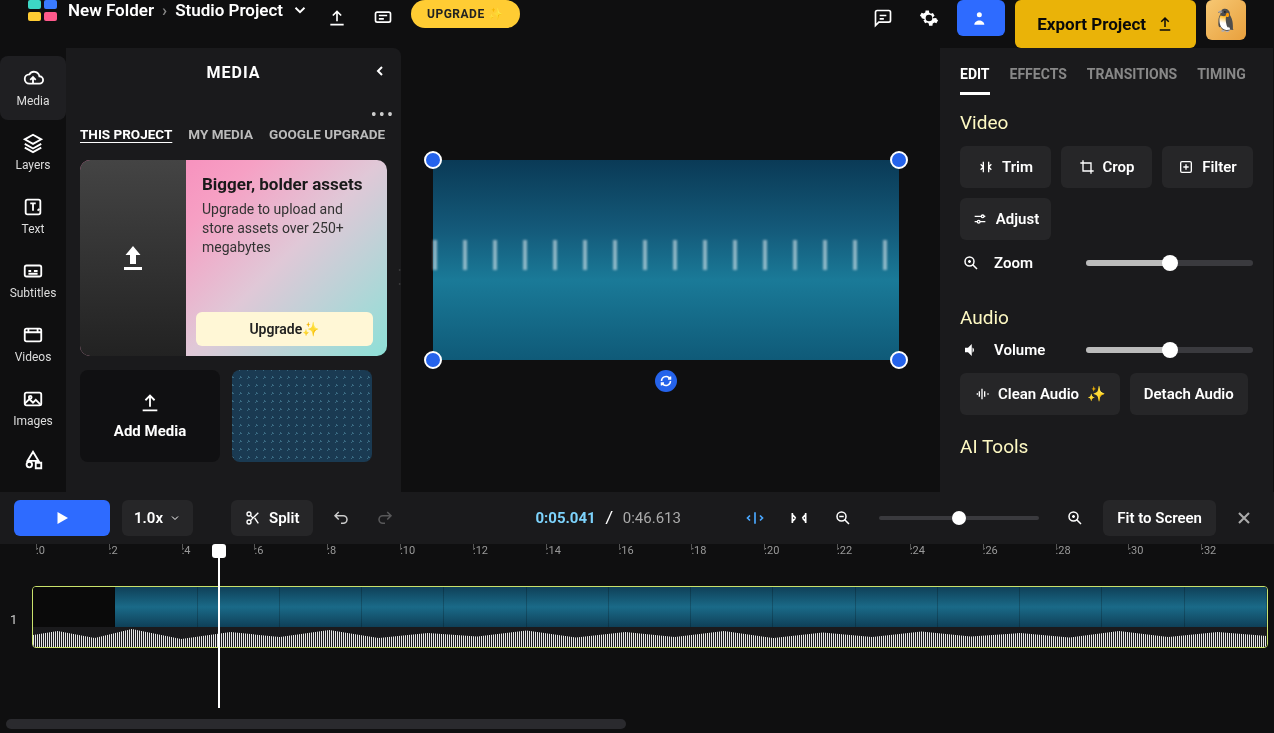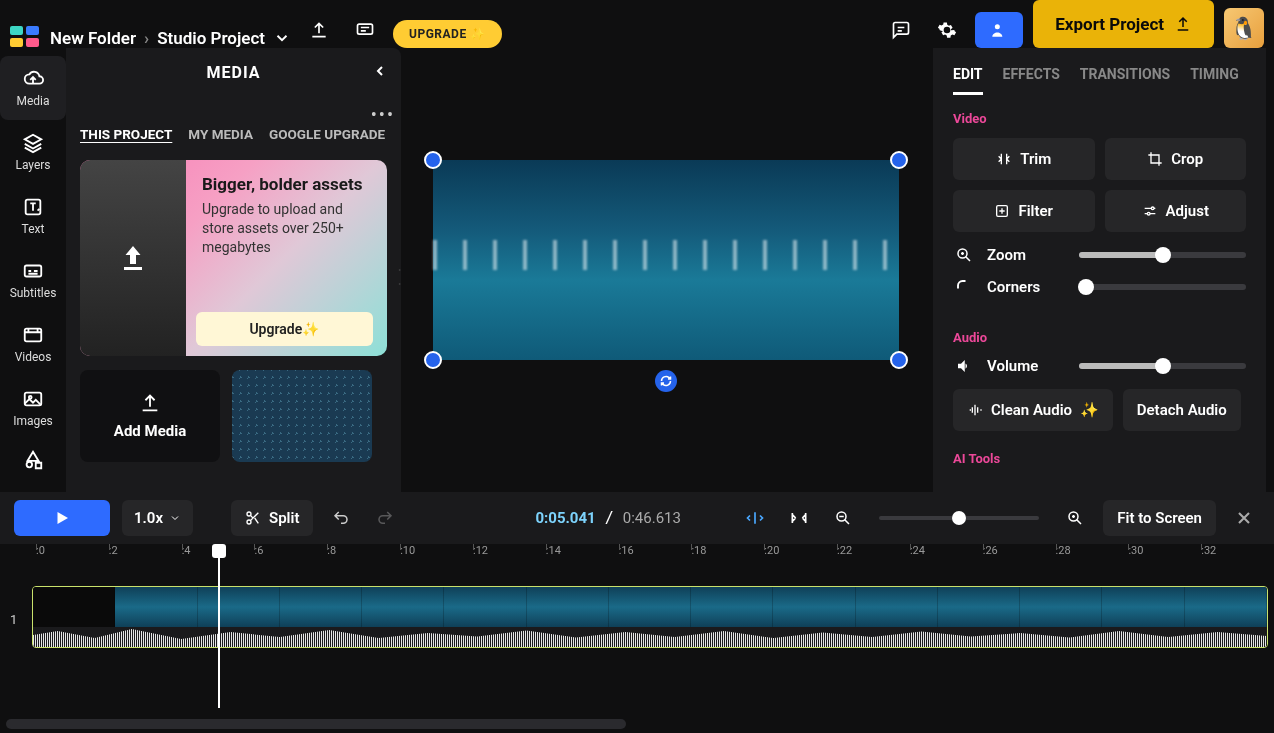--- a/index.html
+++ b/index.html
@@ -1,20 +1,20 @@
 <!DOCTYPE html>
 <html><head>
 <meta charset="utf-8">
 <style>
 * { box-sizing: border-box; margin: 0; padding: 0; font-family: -apple-system, BlinkMacSystemFont, "Segoe UI", Roboto, sans-serif; }
 body { width: 1274px; height: 733px; background: #0f0f10; color: #fff; overflow: hidden; position: relative; }
 svg { display: block; }
 
 
-.topbar { height: 48px; display: flex; align-items: flex-end; padding: 0 10px; gap: 10px; background: #0f0f10; }
+.topbar { height: 48px; display: flex; align-items: flex-start; padding: 0 28px; gap: 10px; background: #0f0f10; }
 .logo { width: 30px; height: 22px; display: flex; flex-direction: column; gap: 3px; }
 .logo-row { display: flex; gap: 3px; }
 .logo-sq { width: 13px; height: 9px; border-radius: 2px; }
 .crumb { display: flex; align-items: center; gap: 8px; font-size: 17px; font-weight: 600; }
 .crumb .sep { color: #888; }
 .chev { width: 18px; height: 18px; }
 .ticon { width: 36px; height: 36px; display: flex; align-items: center; justify-content: center; border-radius: 6px; cursor: pointer; }
 .upgrade-pill { background: #ffcc33; color: #222; font-weight: 700; font-size: 12px; padding: 7px 16px; border-radius: 18px; cursor: pointer; letter-spacing: 0.5px; }
 .spacer { flex: 1; }
 .invite-btn { width: 48px; height: 36px; background: #2e6bff; border-radius: 6px; display: flex; align-items: center; justify-content: center; cursor: pointer; }
@@ -49,27 +49,27 @@
 
 
 .canvas-wrap { position:absolute; left:401px; top:48px; width:540px; height:444px; background:#0f0f10; }
 .canvas { position:absolute; left:32px; top:112px; width:466px; height:200px; background: linear-gradient(180deg,#0a3a56 0%, #145a7a 35%, #1a7a98 60%, #0f5a78 100%); border-radius:2px; }
 .canvas::before { content:""; position:absolute; top:40%; left:0; right:0; height:30px; background: repeating-linear-gradient(90deg, rgba(255,255,255,.5) 0 4px, transparent 4px 30px); filter:blur(1px); }
 .handle { position:absolute; width:18px; height:18px; background:#2563eb; border:2px solid #fff; border-radius:50%; }
 .h-tl{top:-9px;left:-9px}.h-tr{top:-9px;right:-9px}.h-bl{bottom:-9px;left:-9px}.h-br{bottom:-9px;right:-9px}
 .rot { position:absolute; left:50%; bottom:-32px; transform:translateX(-50%); width:22px; height:22px; background:#2563eb; border-radius:50%; display:flex; align-items:center; justify-content:center; }
 
 
-.rpanel { position:absolute; right:8px; top:48px; width:333px; height:444px; background:#1a1a1c; overflow-y:auto; }
+.rpanel { position:absolute; right:1px; top:48px; width:333px; height:444px; background:#1a1a1c; overflow-y:auto; }
 .rtabs { display:flex; gap:20px; padding:18px 20px 0; font-size:14px; font-weight:700; }
 .rtab { color:#888; cursor:pointer; padding-bottom:10px; }
 .rtab.active { color:#fff; border-bottom:3px solid #fff; }
 .sect { padding: 16px 20px 4px; }
-.sect-h { font-size:13px; font-weight:700; color:#ec4899; margin-bottom:12px; }
-.btn-grid { display:grid; grid-template-columns:1fr 1fr; gap:10px; margin-bottom:14px; }
+.sect-h { font-size:19px; font-weight:400; color:#fef9c3; margin-bottom:12px; }
+.btn-grid { display:grid; grid-template-columns:1fr 1fr 1fr; gap:10px; margin-bottom:14px; }
 .rbtn { background:#262628; height:42px; border-radius:6px; display:flex; align-items:center; justify-content:center; gap:8px; font-size:15px; font-weight:600; cursor:pointer; }
 .slider-row { display:flex; align-items:center; gap:12px; margin-bottom:14px; }
 .slider-lbl { width:80px; font-size:15px; font-weight:600; display:flex; align-items:center; gap:8px; }
 .slider-ic { width:22px; display:flex; justify-content:center; }
 .slider { flex:1; height:6px; background:#3a3a3e; border-radius:3px; position:relative; }
 .slider-fill { height:100%; background:#bbb; border-radius:3px; }
 .slider-knob { position:absolute; top:50%; transform:translate(-50%,-50%); width:16px; height:16px; background:#fff; border-radius:50%; }
 .audio-row { display:flex; gap:10px; }
 .abtn { background:#262628; height:42px; border-radius:6px; display:flex; align-items:center; justify-content:center; gap:8px; font-size:15px; font-weight:600; cursor:pointer; padding:0 14px; }
 
@@ -313,31 +313,20 @@
             <circle cx="10" cy="10" r="6"></circle>
             <path d="M14 14l6 6M8 10h4m-2-2v4"></path>
           </svg>
         </div>
       <div class="slider-lbl">Zoom</div>
       <div class="slider">
           <div class="slider-fill" style="width:50%"></div>
           <div class="slider-knob" style="left:50%"></div>
         </div>
     </div>
-    <div class="slider-row">
-      <div class="slider-ic">
-          <svg width="18" height="18" viewBox="0 0 24 24" fill="none" stroke="#fff" stroke-width="2.5">
-            <path d="M4 14v-4a6 6 0 016-6h4"></path>
-          </svg>
-        </div>
-      <div class="slider-lbl">Corners</div>
-      <div class="slider">
-          <div class="slider-knob" style="left:4%"></div>
-        </div>
-    </div>
   </div>
   <div class="sect">
     <div class="sect-h">Audio</div>
     <div class="slider-row">
       <div class="slider-ic">
           <svg width="18" height="18" viewBox="0 0 24 24" fill="#fff">
             <path d="M4 9v6h4l5 5V4L8 9H4zm12 3a4 4 0 00-2-3.5v7a4 4 0 002-3.5z"></path>
           </svg>
         </div>
       <div class="slider-lbl">Volume</div>

